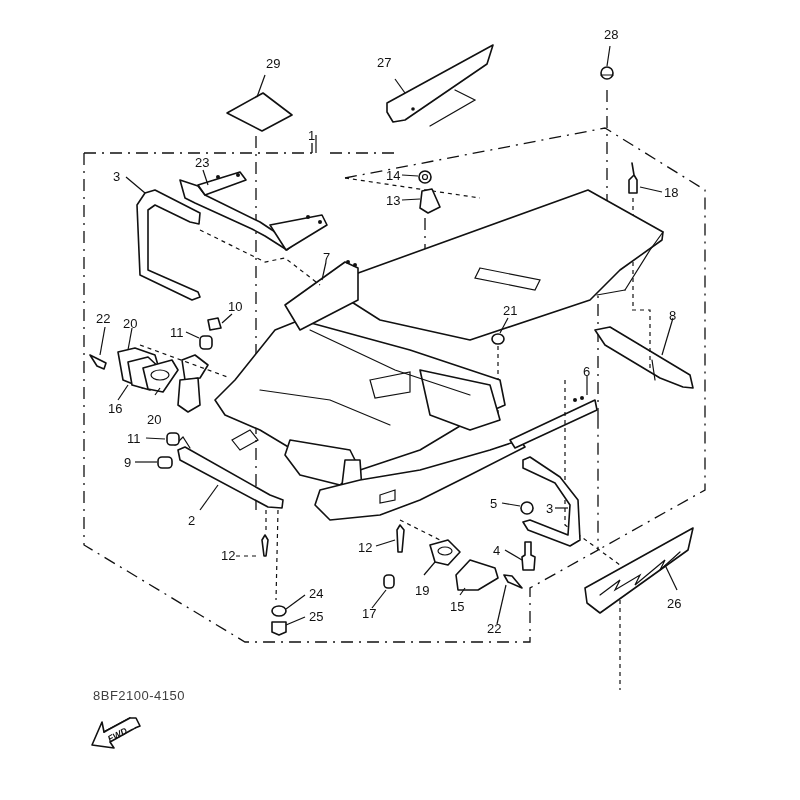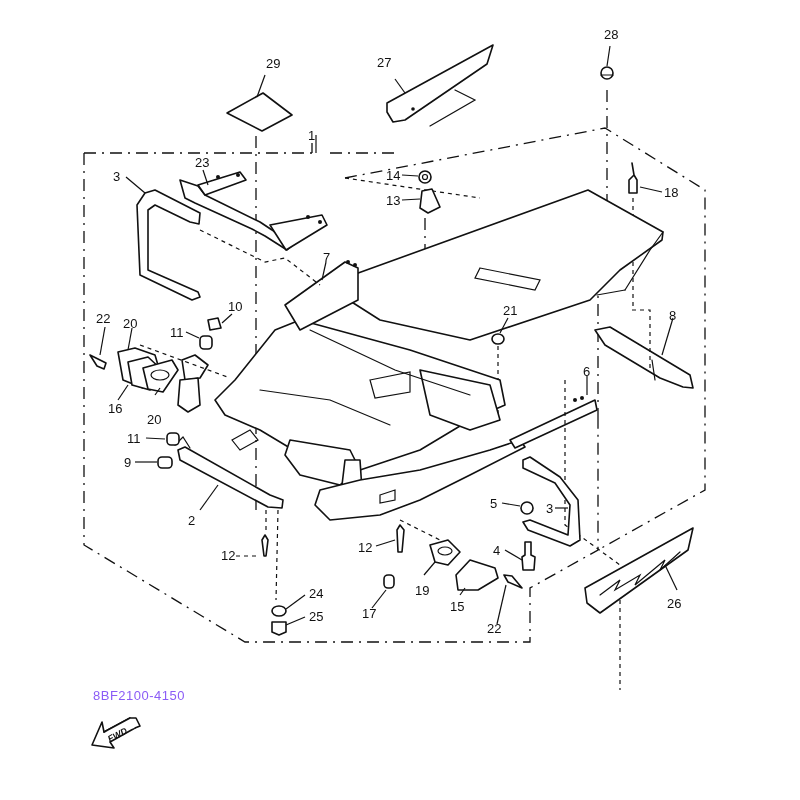--- a/index.html
+++ b/index.html
@@ -4,21 +4,21 @@
 <style>
   html, body { margin:0; padding:0; background:#ffffff; }
   body { width:800px; height:800px; position:relative; overflow:hidden; font-family:"Liberation Sans", sans-serif; }
   #diagram { position:absolute; left:0; top:0; width:800px; height:800px; }
   .part { fill:#ffffff; stroke:#111; stroke-width:1.6; stroke-linejoin:round; stroke-linecap:round; }
   .part-thin { fill:none; stroke:#111; stroke-width:1.2; stroke-linecap:round; }
   .dash { fill:none; stroke:#111; stroke-width:1.3; stroke-dasharray:12 6 2 6; }
   .dash2 { fill:none; stroke:#111; stroke-width:1.2; stroke-dasharray:4 4; }
   .leader { fill:none; stroke:#111; stroke-width:1.2; }
   .callout { font-family:"Liberation Sans", sans-serif; font-size:13px; fill:#111; }
-  .code { position:absolute; left:93px; top:688px; font-family:"Liberation Sans", sans-serif; font-size:13px; color:#8b5cf6; letter-spacing:0.5px; }
+  .code { position:absolute; left:93px; top:688px; font-family:"Liberation Sans", sans-serif; font-size:13px; color:#404040; letter-spacing:0.5px; }
   .fwd-text { font-family:"Liberation Sans", sans-serif; font-size:9px; font-style:italic; font-weight:bold; fill:#111; }
 </style>
 </head>
 <body>
 
 <svg id="diagram" viewBox="0 0 800 800" xmlns="http://www.w3.org/2000/svg">
 
   <path class="dash" d="M84 153 L312 153 M312 153 L312 143 M330 153 L400 153 M84 153 L84 545 L245 642 L530 642 L530 588 L598 550 L598 420 M598 420 L598 200"></path>
   <path class="dash" d="M345 178 L605 128 L705 190 L705 490 L598 550"></path>
   <path class="dash2" d="M345 178 L480 198"></path>

